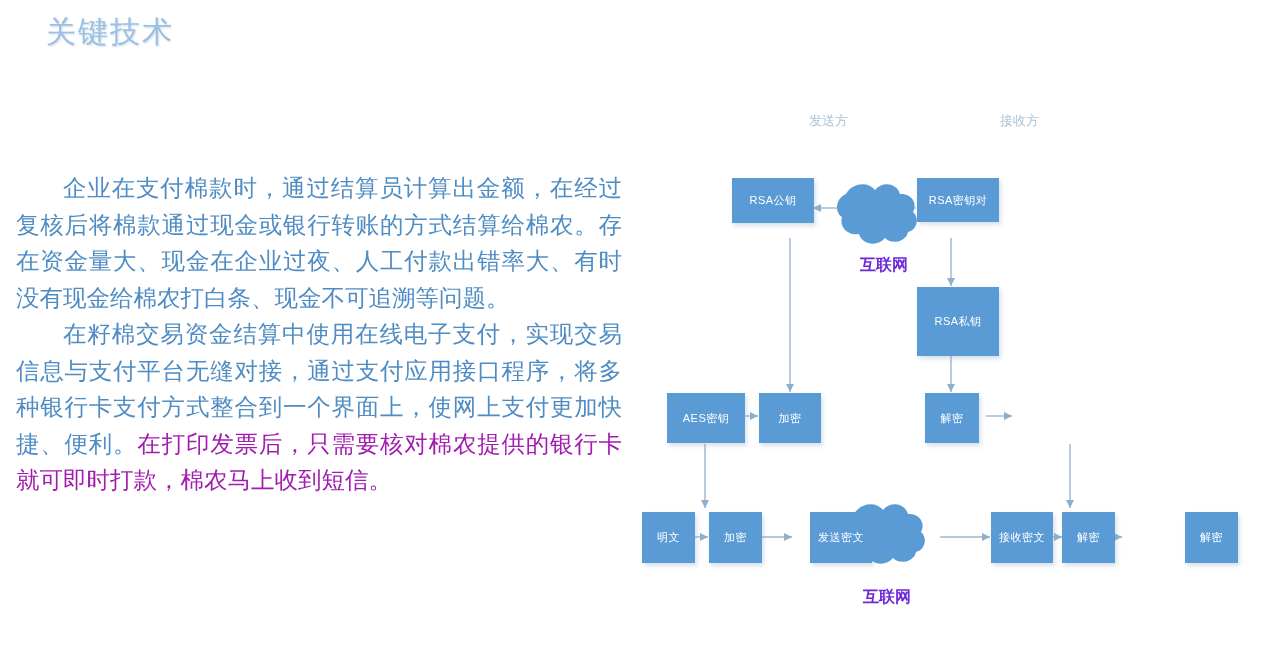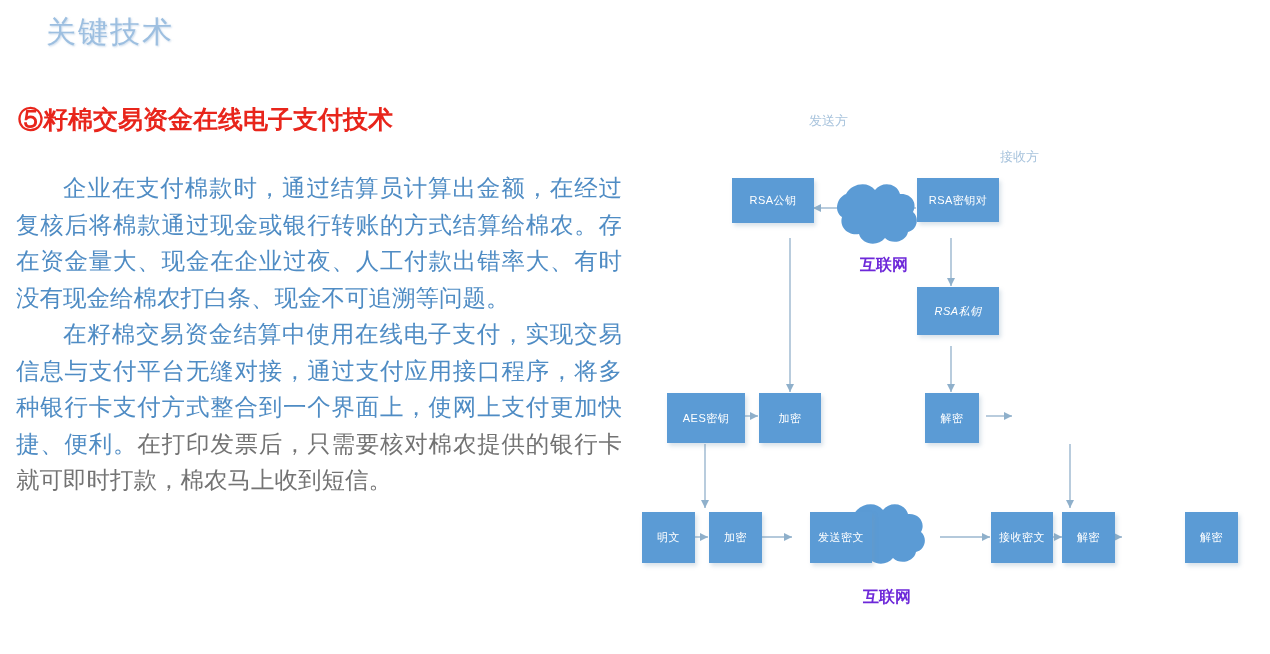--- a/index.html
+++ b/index.html
@@ -34,21 +34,21 @@
     position:absolute;left:16px;top:170px;width:606px;
     font-size:23.5px;
     line-height:36.5px;
     color:#4f8cc4;
     font-family:"DejaVu Serif","Liberation Serif",serif;
     text-align:justify;
     text-justify:inter-ideograph;
   }
   .para{margin:0;text-indent:2em;}
   .para + .para{margin-top:0px;}
-  .red{color:#737373;}
+  .red{color:#a21caf;}
 
   
   .diagram{position:absolute;left:620px;top:90px;width:650px;height:560px;}
   .dnode{
     position:absolute;
     background:#5b9bd5;
     color:#ffffff;
     display:flex;align-items:center;justify-content:center;
     font-size:11px;
     letter-spacing:0.5px;
@@ -67,21 +67,20 @@
   .dlabel.dark{color:#6d28d9;font-size:16px;font-weight:bold;}
   svg.wires{position:absolute;left:0;top:0;width:650px;height:560px;overflow:visible;}
 </style>
 </head>
 <body>
 
 <div class="slide">
 
   <div class="slide-title">关键技术</div>
 
-  <div class="section-heading">⑤籽棉交易资金在线电子支付技术</div>
 
   <div class="body-text">
     <p class="para">企业在支付棉款时，通过结算员计算出金额，在经过复核后将棉款通过现金或银行转账的方式结算给棉农。存在资金量大、现金在企业过夜、人工付款出错率大、有时没有现金给棉农打白条、现金不可追溯等问题。</p>
     <p class="para"><span>在籽棉交易资金结算中使用在线电子支付，实现交易信息与支付平台无缝对接，通过支付应用接口程序，将多种银行卡支付方式整合到一个界面上，使网上支付更加快捷、便利。</span><span class="red">在打印发票后，只需要核对棉农提供的银行卡就可即时打款，棉农马上收到短信。</span></p>
   </div>
 
   <div class="diagram">
 
     <svg class="wires" viewBox="0 0 650 560">
       <defs>
@@ -119,28 +118,28 @@
         <line x1="488" y1="447" x2="502" y2="447" marker-end="url(#ah)"></line>
       </g>
 
       <g fill="#5b9bd5">
         <path d="M226,104 c6,-11 22,-13 29,-4 c7,-9 22,-7 25,4 c11,-1 18,9 13,18 c7,6 4,18 -5,20 c-2,10 -16,13 -23,6 c-7,9 -23,7 -26,-4 c-11,2 -20,-7 -17,-17 c-8,-5 -6,-19 4,-23 z"></path>
         <path d="M234,424 c6,-11 22,-13 29,-4 c7,-9 22,-7 25,4 c11,-1 18,9 13,18 c7,6 4,18 -5,20 c-2,10 -16,13 -23,6 c-7,9 -23,7 -26,-4 c-11,2 -20,-7 -17,-17 c-8,-5 -6,-19 4,-23 z"></path>
       </g>
     </svg>
 
     <div class="dlabel" style="left:189px;top:22px;">发送方</div>
-    <div class="dlabel" style="left:380px;top:22px;margin-top:36px;">接收方</div>
+    <div class="dlabel" style="left:380px;top:22px;">接收方</div>
 
     <div class="dlabel dark" style="left:240px;top:165px;">互联网</div>
     <div class="dlabel dark" style="left:243px;top:497px;">互联网</div>
 
     <div class="dnode" style="left:112px;top:88px;width:82px;height:45px;">RSA公钥</div>
     <div class="dnode" style="left:297px;top:88px;width:82px;height:44px;">RSA密钥对</div>
-    <div class="dnode" style="left:297px;top:197px;width:82px;height:48px;font-style:italic;">RSA私钥</div>
+    <div class="dnode" style="left:297px;top:197px;width:82px;height:69px;">RSA私钥</div>
 
     <div class="dnode" style="left:47px;top:303px;width:78px;height:50px;">AES密钥</div>
     <div class="dnode" style="left:139px;top:303px;width:62px;height:50px;">加密</div>
     <div class="dnode" style="left:305px;top:303px;width:54px;height:50px;">解密</div>
 
     <div class="dnode" style="left:22px;top:422px;width:53px;height:51px;">明文</div>
     <div class="dnode" style="left:89px;top:422px;width:53px;height:51px;">加密</div>
     <div class="dnode" style="left:190px;top:422px;width:62px;height:51px;">发送密文</div>
     <div class="dnode" style="left:371px;top:422px;width:62px;height:51px;">接收密文</div>
     <div class="dnode" style="left:442px;top:422px;width:53px;height:51px;">解密</div>

